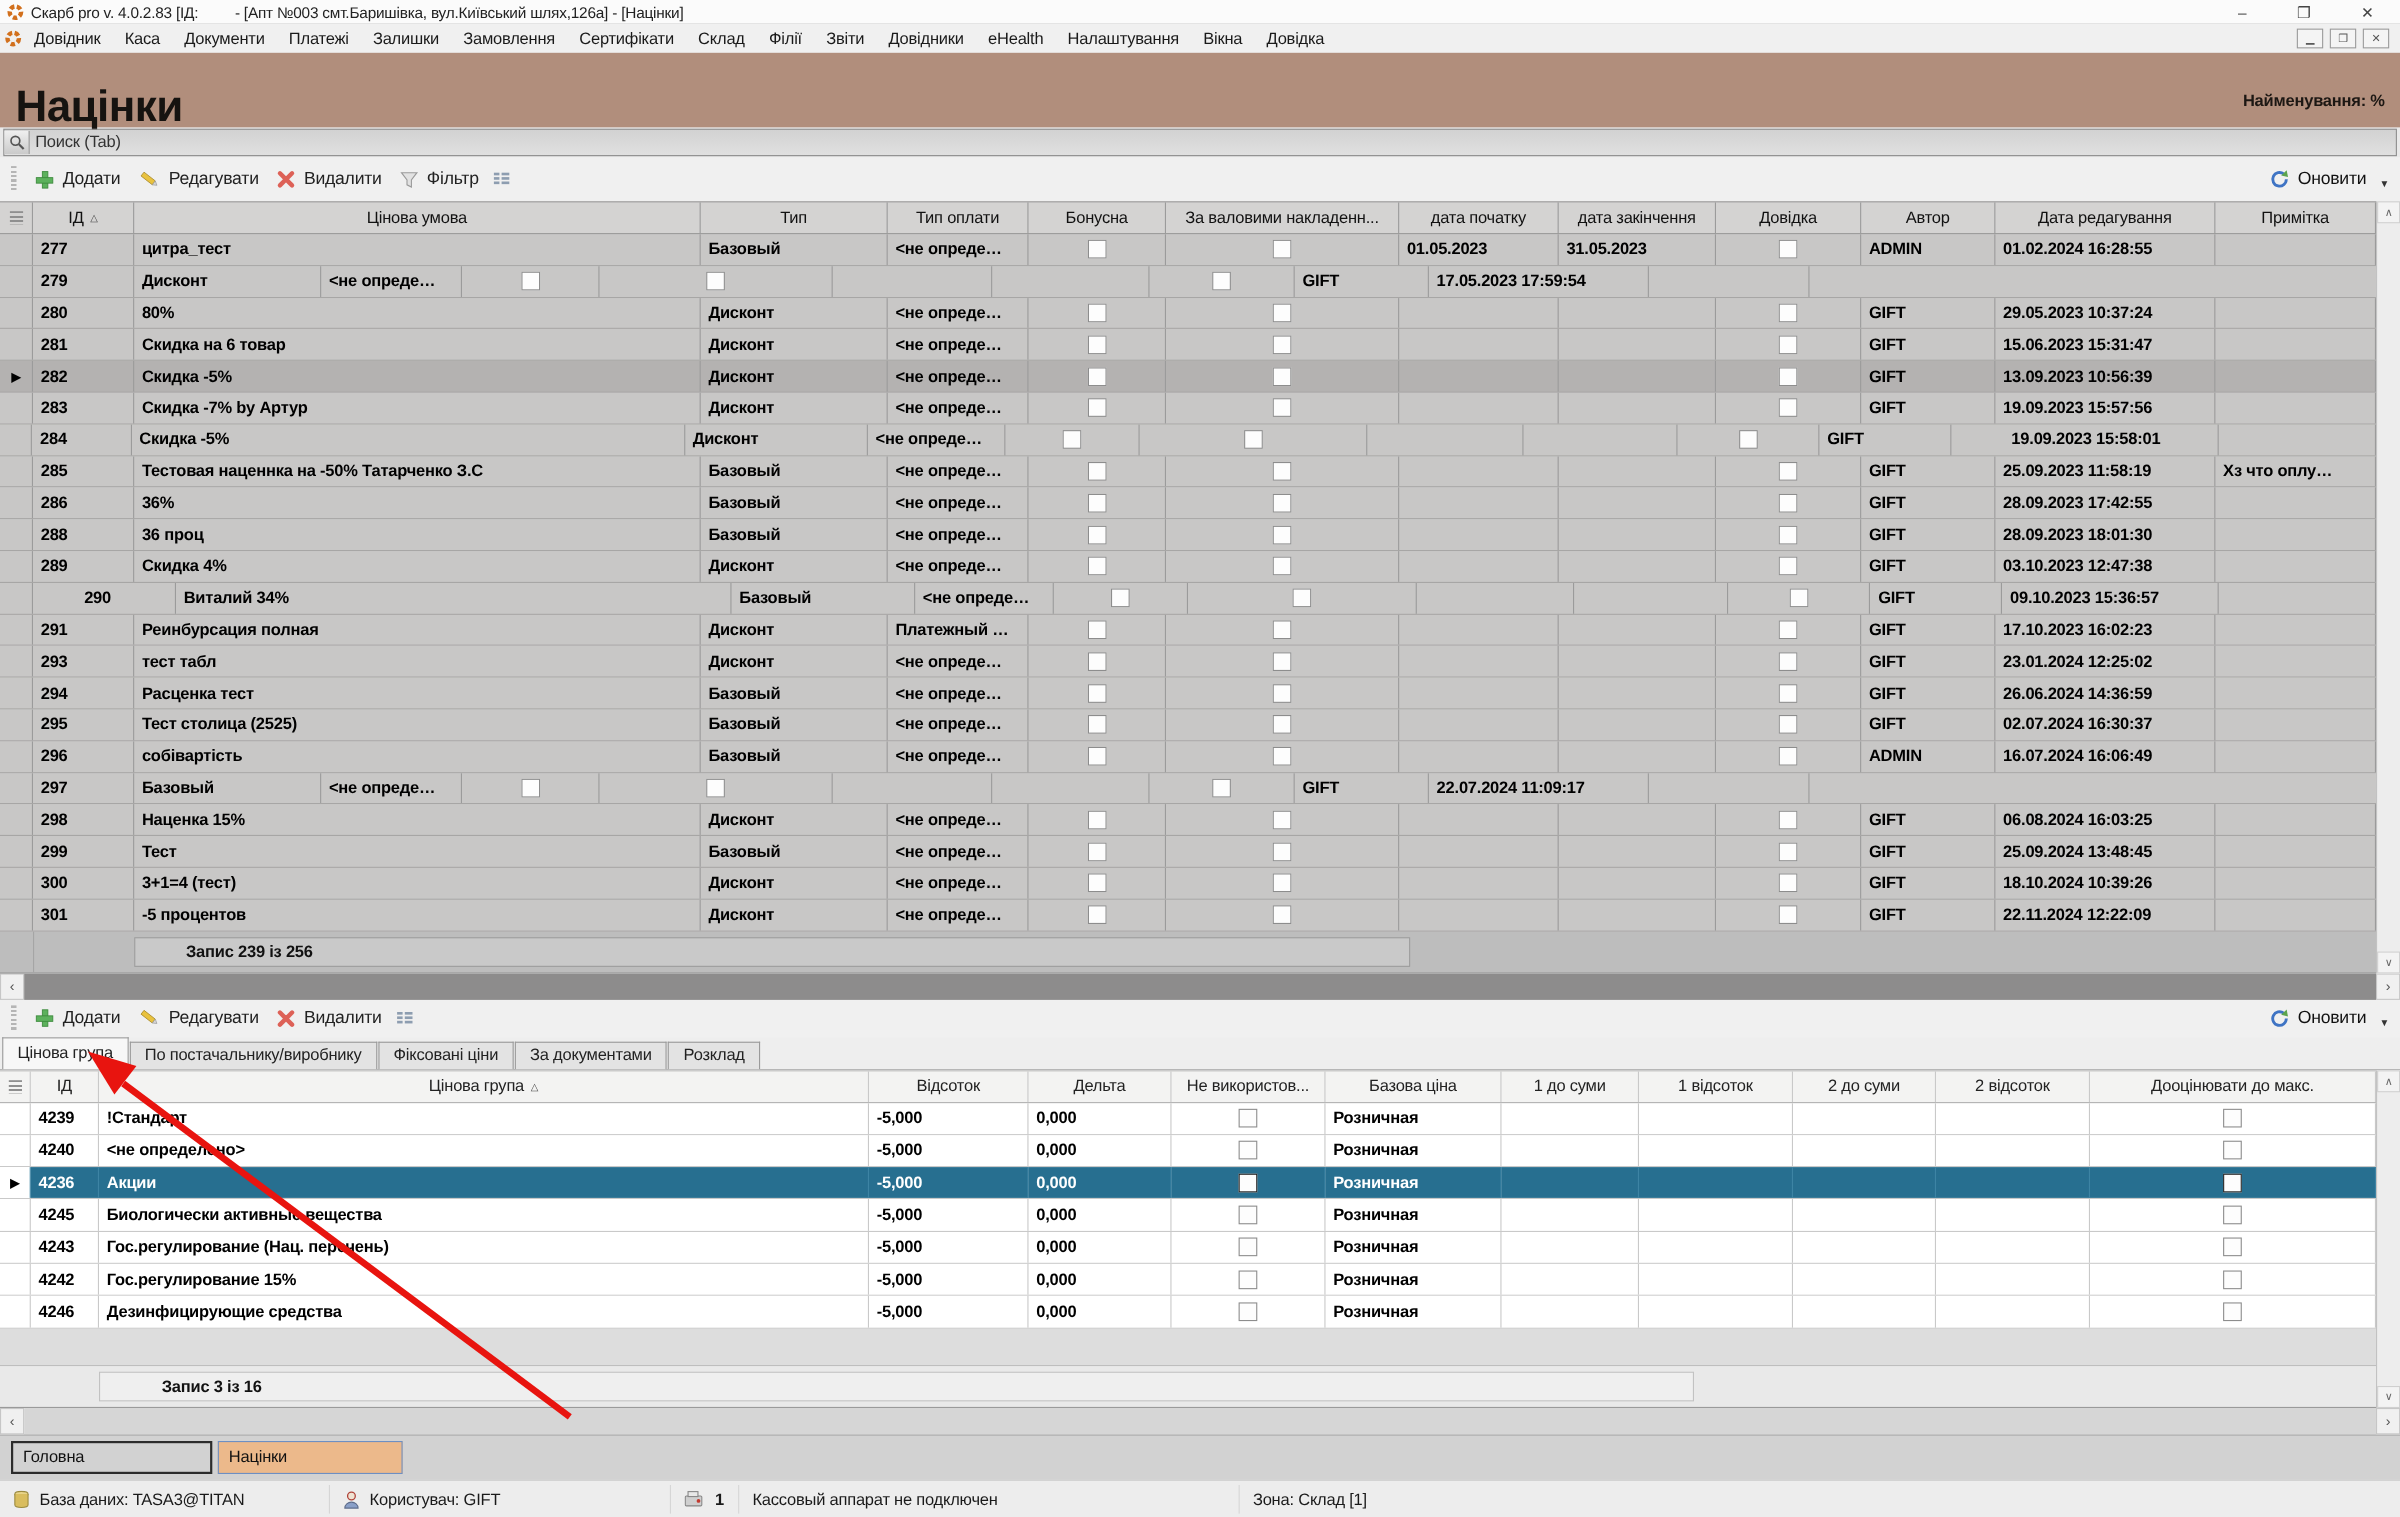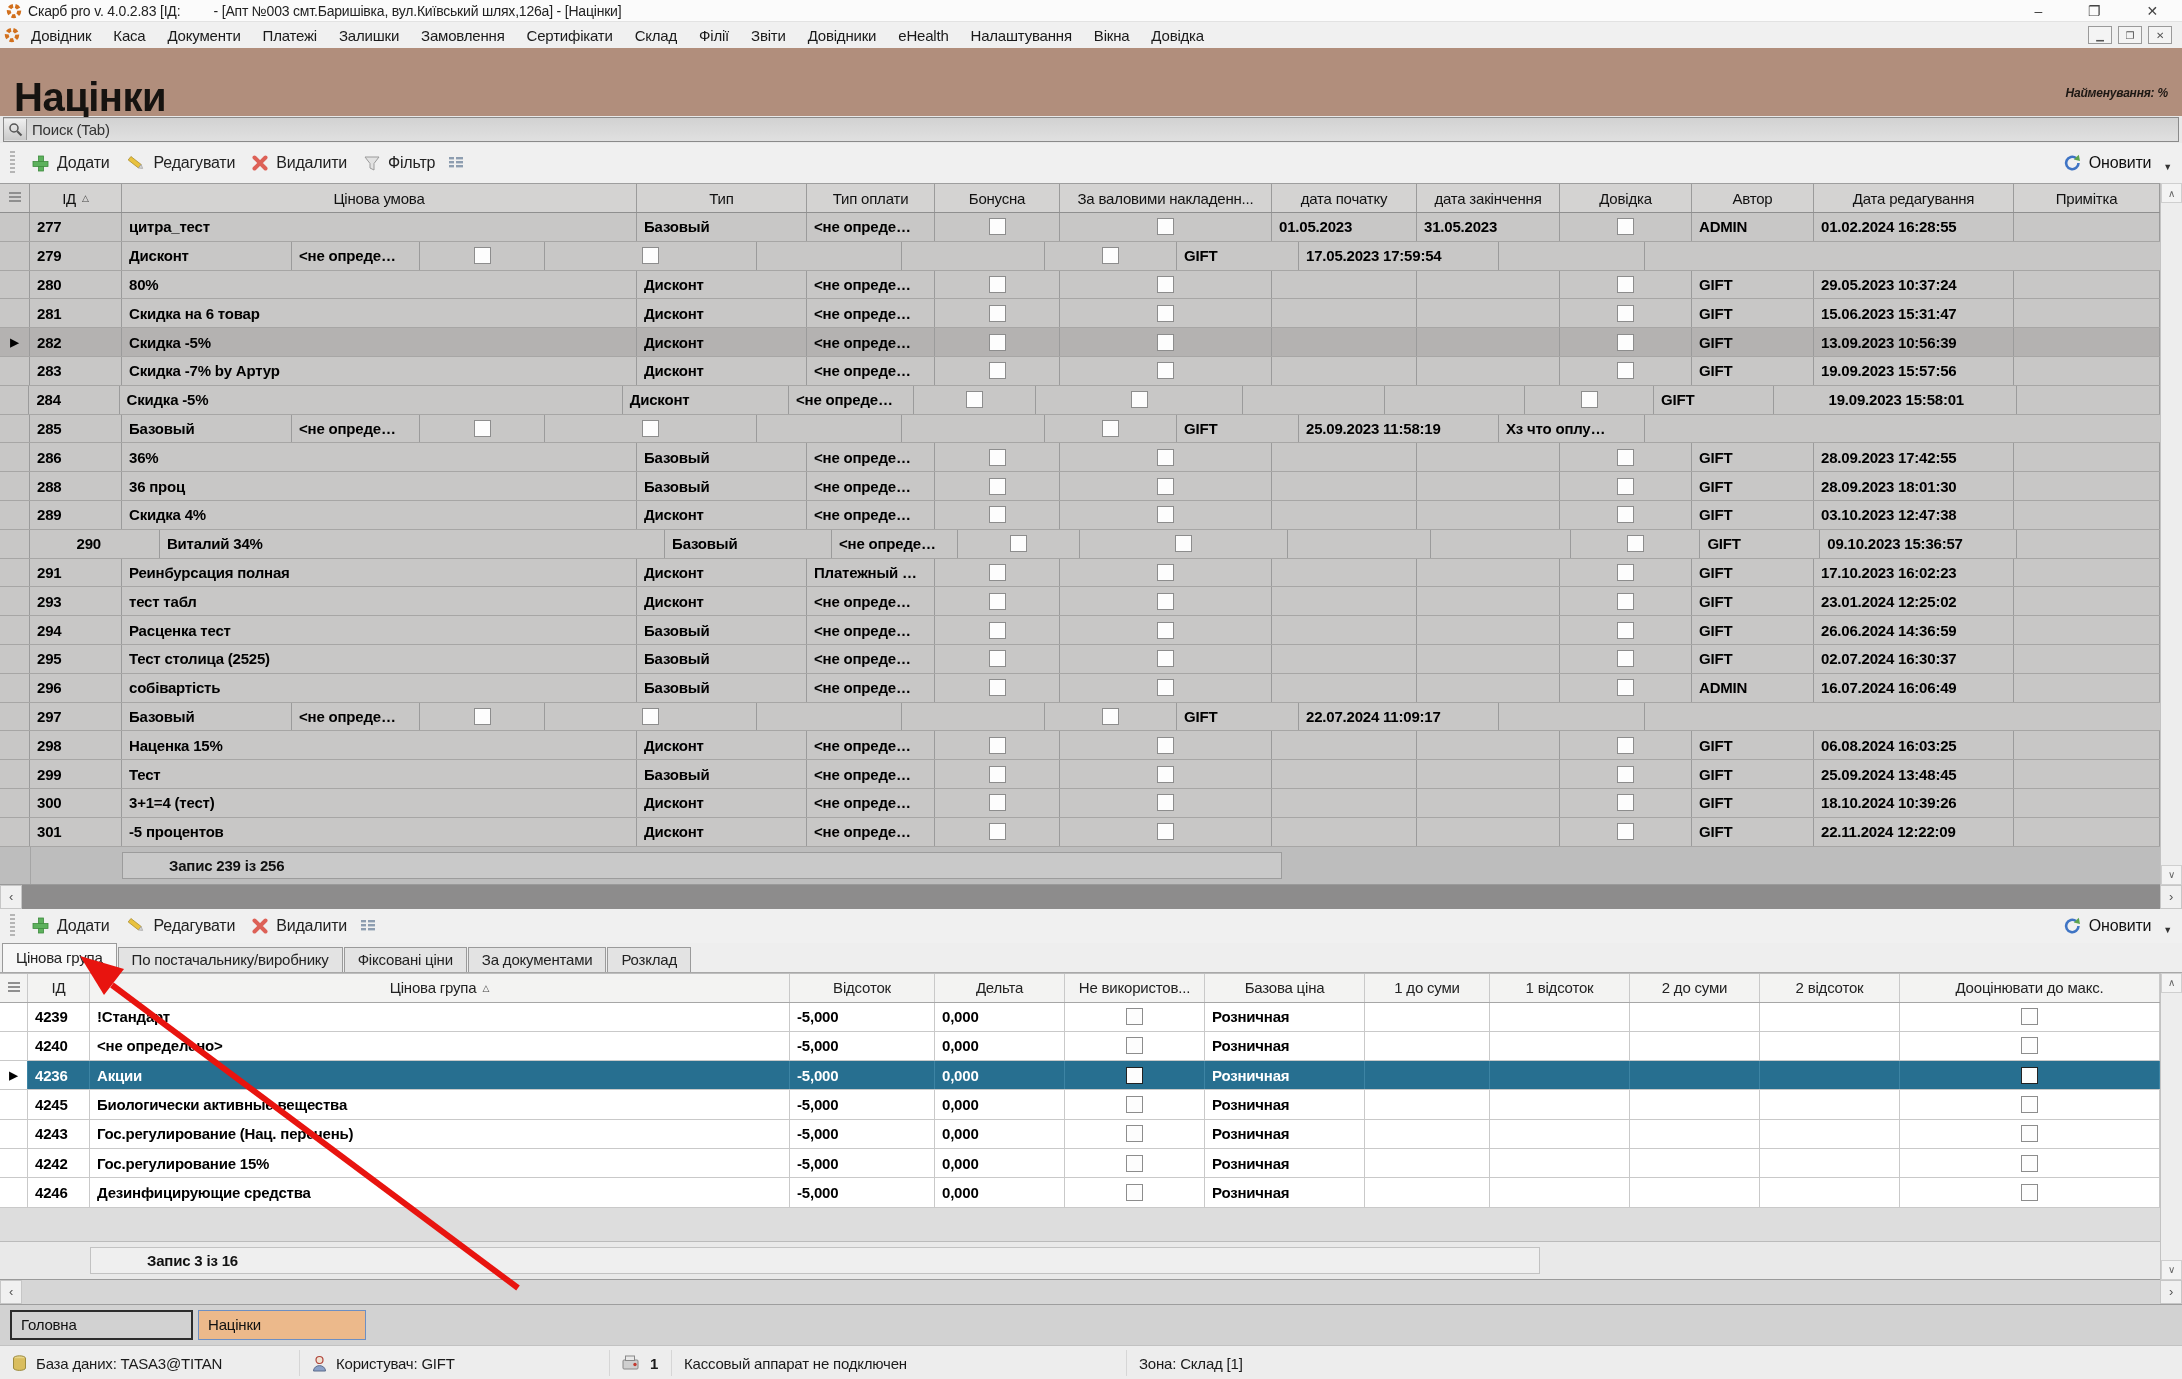--- a/index.html
+++ b/index.html
@@ -9,21 +9,21 @@
   .titlebar{height:22px;background:#fbfbfb;display:flex;align-items:center;padding:0 6px;font-size:14px;border-bottom:1px solid #e2e2e2;box-sizing:border-box;}
   .titlebar .ttext{margin-left:6px;white-space:pre;color:#222;}
   .winbtns{margin-left:auto;display:flex;gap:46px;padding-right:18px;color:#444;font-size:14px;}
   .winbtns span{cursor:default;}
   .menubar{height:26px;background:#f0f0f0;display:flex;align-items:center;font-size:15px;padding-left:4px;}
   .menubar .mitem{padding:2px 11px;color:#1a1a1a;}
   .mdibtns{margin-left:auto;display:flex;gap:6px;padding-right:10px;}
   .mdibtns span{width:22px;height:16px;border:1px solid #9a9a9a;background:#f4f4f4;font-size:10px;display:flex;align-items:center;justify-content:center;color:#555;}
   .pageheader{height:68px;background:#b18e7c;display:flex;justify-content:space-between;align-items:flex-end;padding:0 14px;box-sizing:border-box;}
   .pagetitle{font-size:40px;font-weight:bold;color:#161310;margin-bottom:-4px;letter-spacing:-0.5px;}
-  .pageheader .rightlbl{font-size:12px;font-weight:bold;margin-bottom:16px;color:#1c1713;font-style:italic;}
+  .pageheader .rightlbl{font-size:15px;font-weight:bold;margin-bottom:16px;color:#1c1713;}
   .searchbar{height:27px;background:#e9e9e9;display:flex;align-items:center;padding:2px 3px;box-sizing:border-box;}
   .searchfield{flex:1;height:23px;border:1px solid #8a8a8a;background:linear-gradient(#d2d2d2,#e0e0e0);display:flex;align-items:center;}
   .searchicon{width:22px;height:21px;border-right:1px solid #9a9a9a;background:linear-gradient(#efefef,#cacaca);display:flex;align-items:center;justify-content:center;}
   .searchph{padding-left:5px;font-size:15px;color:#333;}
   .toolbar{display:flex;align-items:center;background:#f0f0f0;font-size:16px;gap:8px;padding:0 10px;box-sizing:border-box;}
   .toolbar.t1{height:40px;}
   .toolbar.t2{height:34px;}
   .grip{width:5px;height:24px;background:repeating-linear-gradient(to bottom,#b5b5b5 0 2px,transparent 2px 4px);margin-right:4px;}
   .tbtn{display:flex;align-items:center;gap:7px;color:#222;padding:2px 4px;}
   .tbtn svg{display:block;}
@@ -372,20 +372,21 @@
           <div class="ug-cell c" style="width: 132px;">
             <span class="cb"></span>
           </div>
           <div class="ug-cell" style="width: 122px;">GIFT</div>
           <div class="ug-cell" style="width: 200px; margin-left: 48px;">19.09.2023 15:58:01</div>
           <div class="ug-cell" style="width: 146px;"></div>
         </div>
         <div class="ug-row">
           <div class="ug-cell ind" style="width: 30px;"></div>
           <div class="ug-cell" style="width: 92px;">285</div>
+          <div class="ug-cell" style="width: 515px;">Тестовая наценнка на -50% Татарченко З.С</div>
           <div class="ug-cell" style="width: 170px;">Базовый</div>
           <div class="ug-cell" style="width: 128px;">&lt;не опреде…</div>
           <div class="ug-cell c" style="width: 125px;">
             <span class="cb"></span>
           </div>
           <div class="ug-cell c" style="width: 212px;">
             <span class="cb"></span>
           </div>
           <div class="ug-cell" style="width: 145px;"></div>
           <div class="ug-cell" style="width: 143px;"></div>

